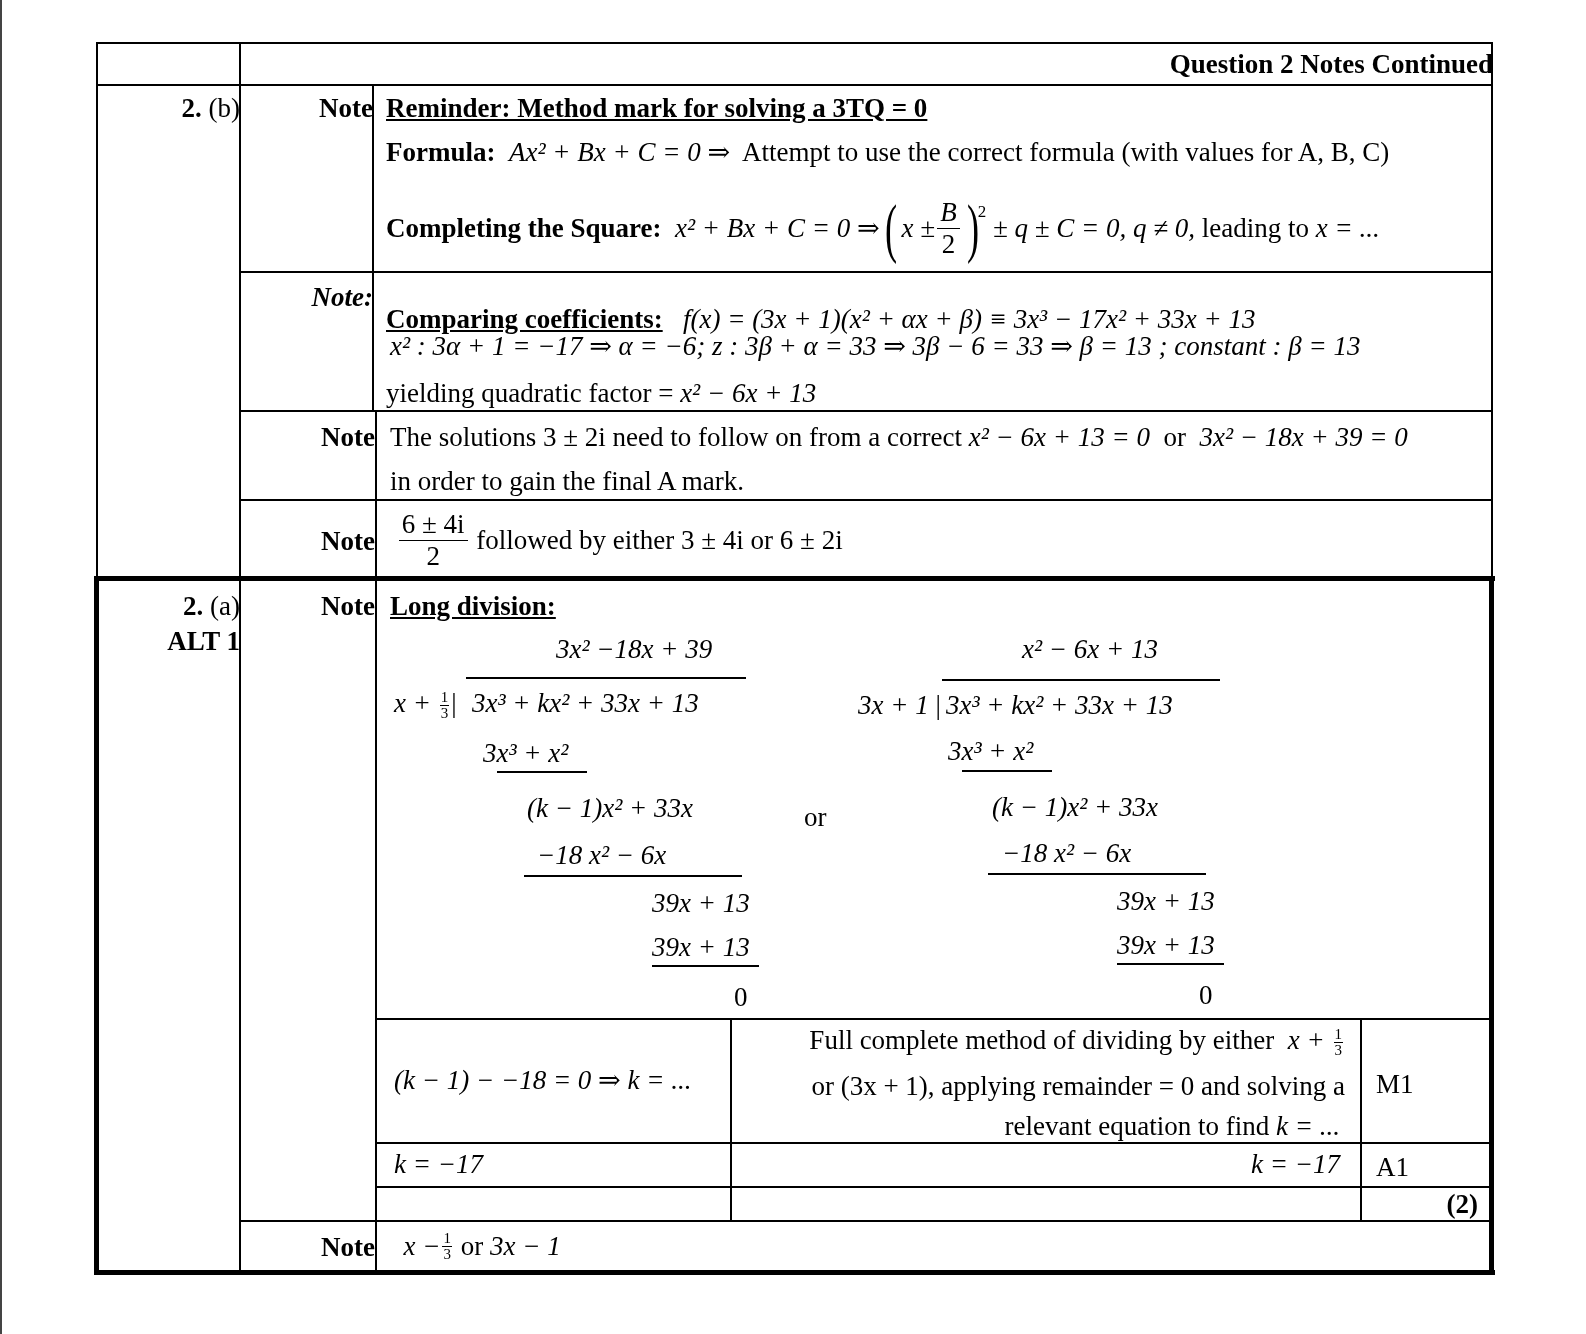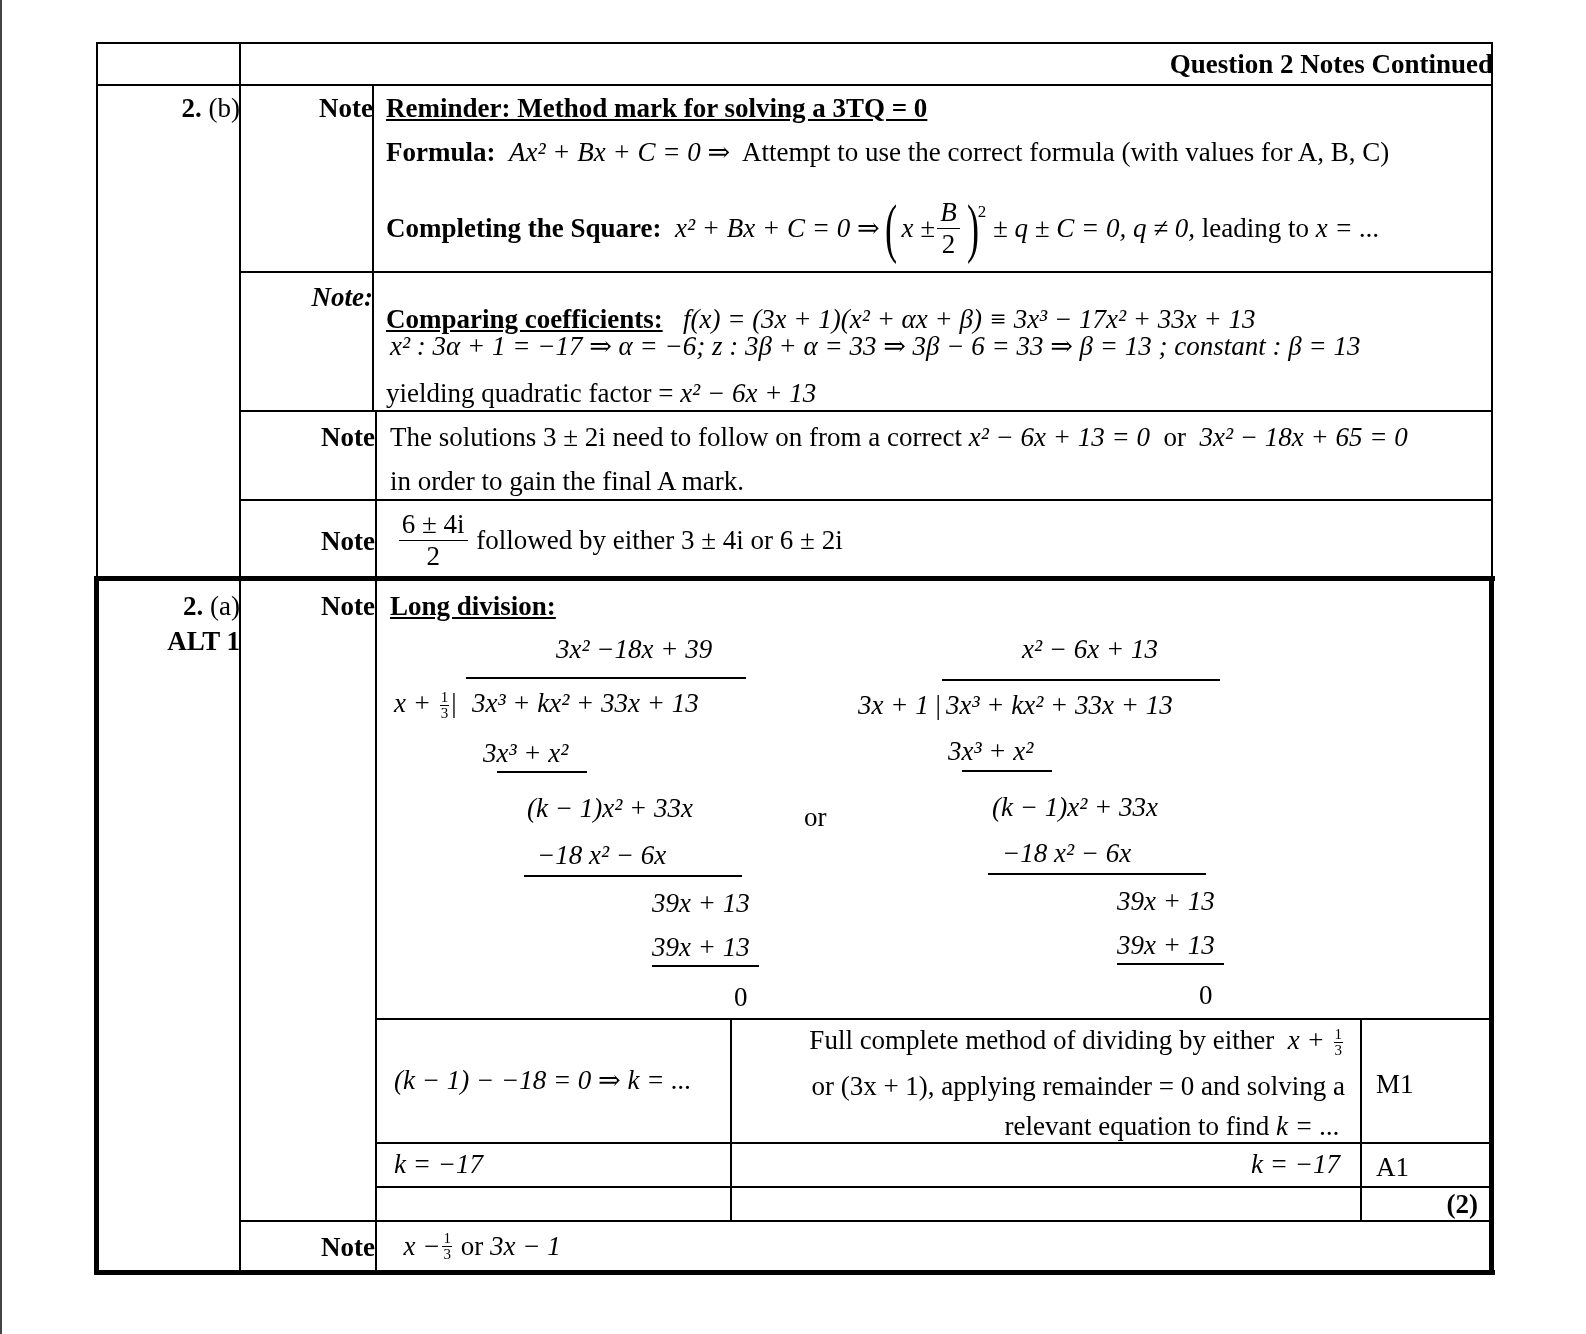--- a/index.html
+++ b/index.html
@@ -100,21 +100,21 @@
   <span class="i">x² − 6x + 13</span>
 </div>
 
 <div class="abs t b c" style="left:240px; top:421px; width:135px;">Note</div>
 <div class="abs t" style="left:390px; top:421px;">
   <span>The solutions</span>
   <span>3 ± 2i</span>
   <span>need to follow on from a correct</span>
   <span class="i">x² − 6x + 13 = 0</span>&nbsp;
   <span>or</span>&nbsp;
-  <span class="i">3x² − 18x + 65 = 0</span>
+  <span class="i">3x² − 18x + 39 = 0</span>
 </div>
 <div class="abs t" style="left:390px; top:465px;">in order to gain the final A mark.</div>
 
 <div class="abs t b c" style="left:240px; top:525px; width:135px;">Note</div>
 <div class="abs t" style="left:390px; top:505px; height:70px; display:flex; align-items:center;">
   &nbsp;
   <span class="frac">
     <span class="num">6 ± 4i</span>
     <span class="den">2</span>
   </span>&nbsp;

